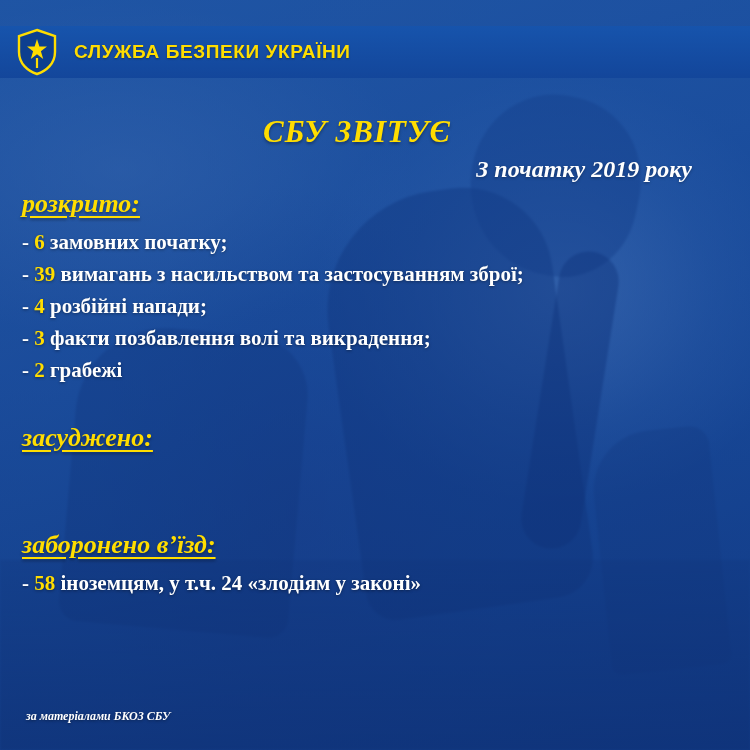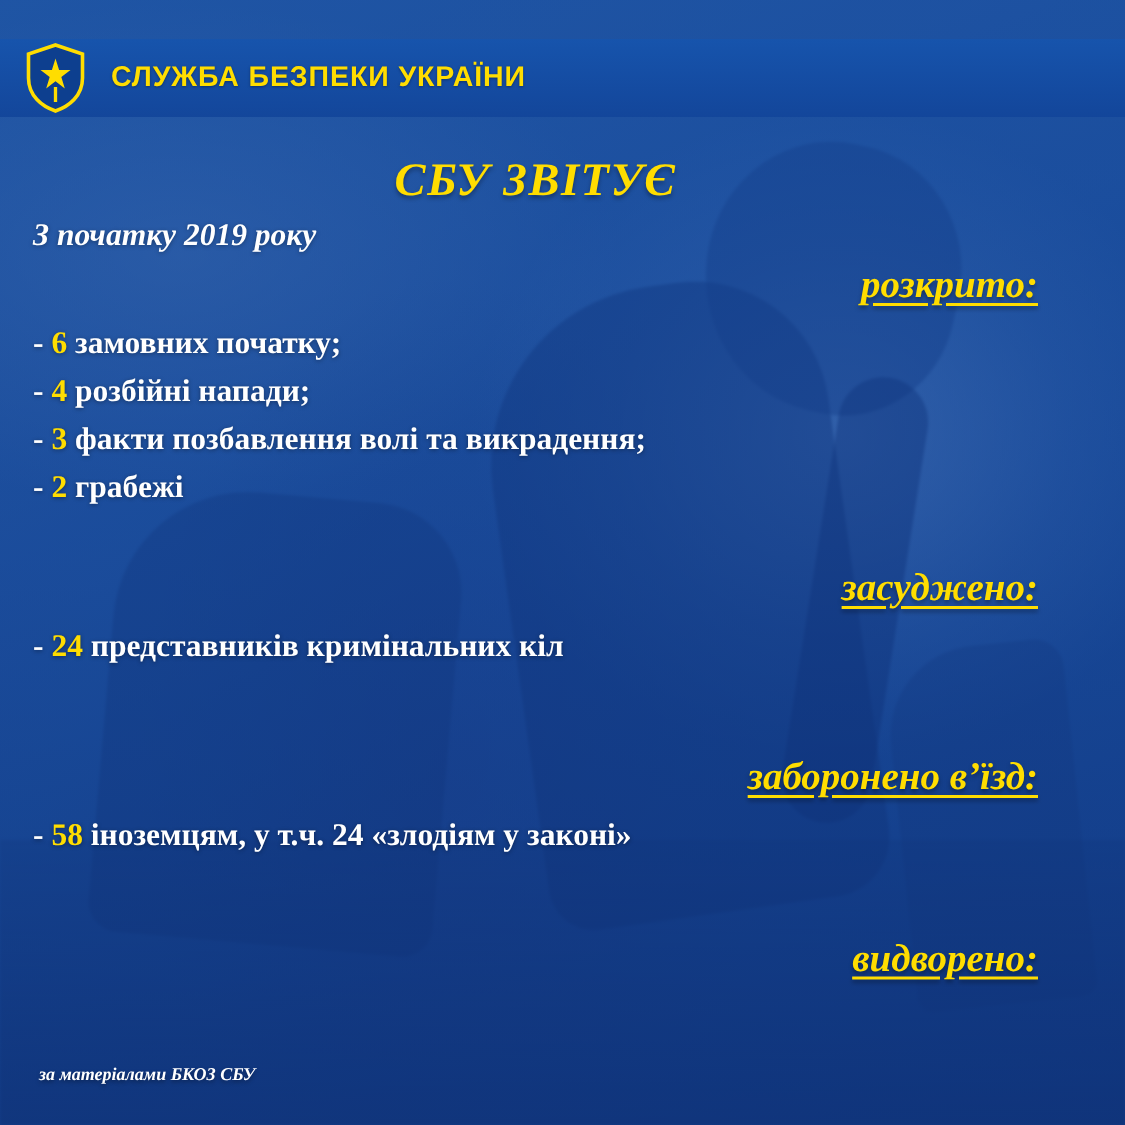--- a/index.html
+++ b/index.html
@@ -80,59 +80,59 @@
     font-family: "Liberation Sans", sans-serif;
     font-weight: bold;
     font-size: 19px;
     letter-spacing: 0.6px;
     text-shadow: 0 1px 2px rgba(0,0,0,0.35);
   }
 
   
   .content {
     position: absolute;
-    left: 0; top: 88px;
+    left: 0; top: 100px;
     width: 714px;
     padding: 0 22px;
     z-index: 3;
   }
 
   .main-title {
     text-align: center;
     color: #ffdd00;
     font-size: 31px;
     font-weight: bold;
     font-style: italic;
     letter-spacing: 1px;
     margin-top: 14px;
     text-shadow: 0 2px 3px rgba(0,0,0,0.35);
   }
   .subtitle {
-    text-align: left;
+    text-align: right;
     color: #ffffff;
-    font-size: 21px;
+    font-size: 24px;
     font-weight: bold;
     font-style: italic;
     margin-top: 6px;
     text-shadow: 0 1px 3px rgba(0,0,0,0.35);
   }
 
   .section-head {
-    text-align: right;
+    text-align: left;
     color: #ffdd00;
     font-size: 26px;
     font-weight: bold;
     font-style: italic;
     text-decoration: underline;
     text-underline-offset: 4px;
     text-shadow: 0 2px 3px rgba(0,0,0,0.35);
   }
   .sec-1 { margin-top: 6px; }
   .sec-2 { margin-top: 36px; }
-  .sec-3 { margin-top: 56px; }
+  .sec-3 { margin-top: 77px; }
   .sec-4 { margin-top: 52px; }
 
   .list { margin-top: 8px; }
   .item {
     color: #ffffff;
     font-size: 21px;
     font-weight: bold;
     line-height: 1.52;
     text-shadow: 0 1px 3px rgba(0,0,0,0.4);
     white-space: nowrap;
@@ -182,43 +182,40 @@
 
     <div class="main-title">СБУ ЗВІТУЄ</div>
     <div class="subtitle">З початку 2019 року</div>
 
     <div class="section-head sec-1">розкрито:</div>
     <div class="list">
       <div class="item">
         <span>- </span><span class="num">6</span><span> замовних початку;</span>
       </div>
       <div class="item">
+        <span>- </span><span class="num">39</span><span> вимагань з насильством та застосуванням зброї;</span>
+      </div>
+      <div class="item">
         <span>- </span><span class="num">4</span><span> розбійні напади;</span>
       </div>
       <div class="item">
         <span>- </span><span class="num">3</span><span> факти позбавлення волі та викрадення;</span>
       </div>
       <div class="item">
         <span>- </span><span class="num">2</span><span> грабежі</span>
       </div>
     </div>
 
     <div class="section-head sec-2">засуджено:</div>
-    <div class="list">
-      <div class="item">
-        <span>- </span><span class="num">24</span><span> представників кримінальних кіл</span>
-      </div>
-    </div>
 
     <div class="section-head sec-3">заборонено в’їзд:</div>
     <div class="list">
       <div class="item">
         <span>- </span><span class="num">58</span><span> іноземцям, у т.ч. 24 «злодіям у законі»</span>
       </div>
     </div>
 
-    <div class="section-head sec-4">видворено:</div>
 
   </div>
 
   <div class="footer">за матеріалами БКОЗ СБУ</div>
 
 </div>
 
 </body></html>

